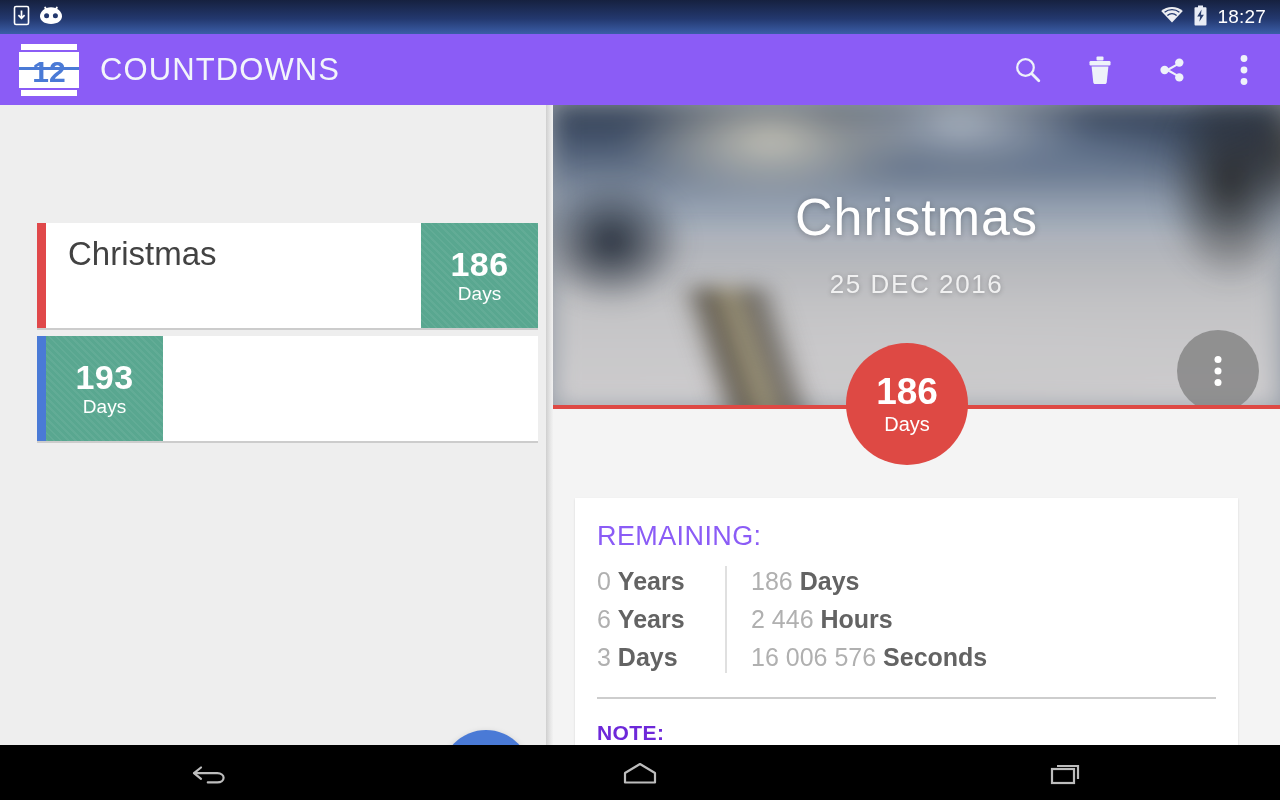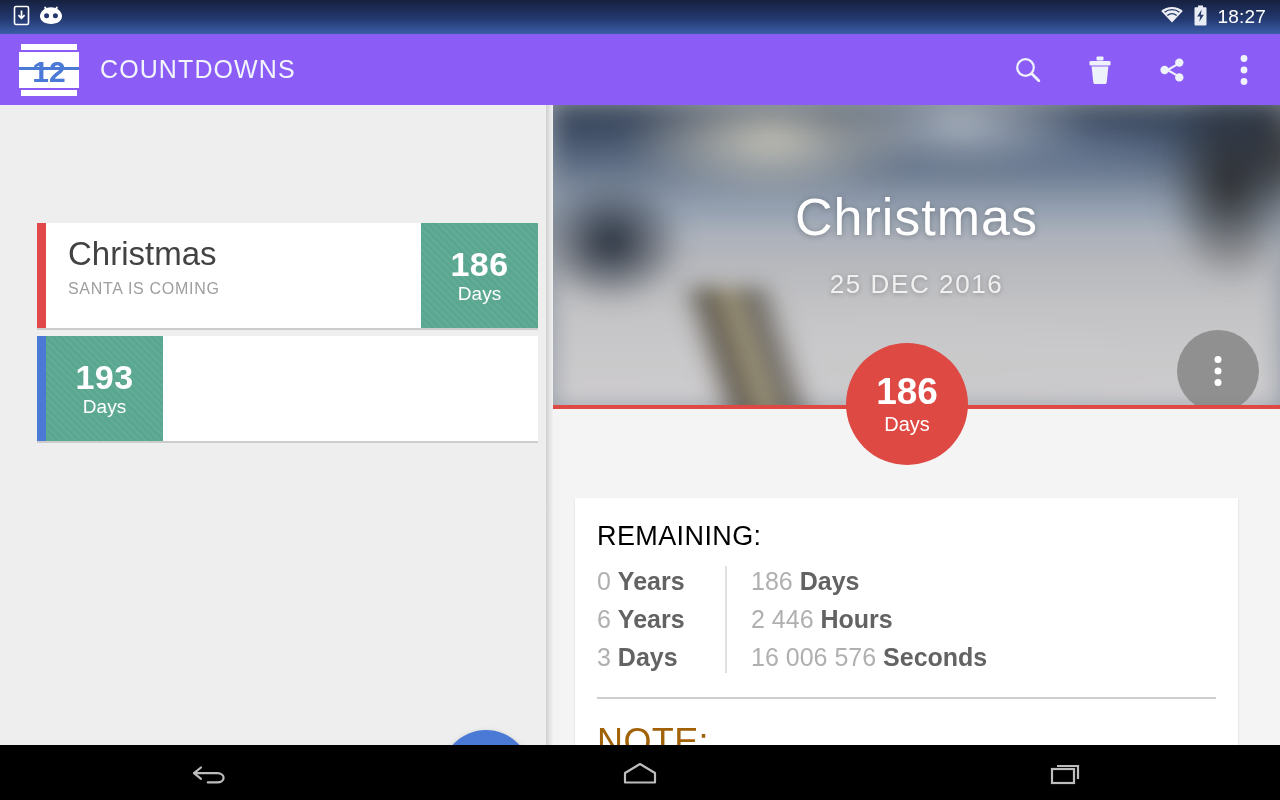--- a/index.html
+++ b/index.html
@@ -21,21 +21,21 @@
   .sb-right { margin-left: auto; display: flex; align-items: center; gap: 9px; padding-right: 14px; }
   .sb-clock { font-size: 19px; letter-spacing: .2px; color: #fff; }
 
   
   .appbar {
     position: absolute; top: 34px; left: 0; width: 1280px; height: 71px;
     background: #8b5cf6;
     display: flex; align-items: center;
   }
   .appbar-title {
-    color: #f2f5fb; font-size: 25px; letter-spacing: 1.1px; font-weight: 400;
+    color: #f2f5fb; font-size: 31px; letter-spacing: 1.1px; font-weight: 400;
     margin-left: 19px;
   }
   .app-icon { margin-left: 17px; width: 64px; height: 56px; position: relative; }
   .actions { margin-left: auto; display: flex; align-items: center; }
   .action-btn {
     width: 72px; height: 71px; display: flex; align-items: center; justify-content: center;
   }
 
   
   .list-pane {
@@ -154,33 +154,33 @@
   }
   .big-circle-num { font-size: 37px; font-weight: 700; line-height: 38px; }
   .big-circle-unit { font-size: 20px; font-weight: 400; margin-top: 2px; }
 
   .info-card {
     position: absolute; left: 22px; top: 393px; width: 663px; background: #ffffff;
     padding: 23px 0 0 0; box-shadow: 0 1px 2px rgba(0,0,0,.12);
     min-height: 247px;
   }
   .card-heading {
-    font-size: 27px; color: #000000; font-weight: 400; letter-spacing: .4px;
+    font-size: 27px; color: #8b5cf6; font-weight: 400; letter-spacing: .4px;
     padding: 0 0 0 22px;
   }
   .rem-grid { display: flex; padding: 14px 0 0 22px; }
   .rem-col { display: flex; flex-direction: column; gap: 7px; }
   .rem-col.left { width: 128px; }
   .rem-col.right { padding-left: 24px; border-left: 2px solid #e0e0e0; }
   .rem-line { font-size: 25px; line-height: 31px; white-space: nowrap; }
   .rem-num { color: #b0b0b0; font-weight: 400; }
   .rem-unit { color: #636363; font-weight: 700; }
   .note-sep { height: 2px; background: #cdcdcd; margin: 24px 22px 0 22px; }
   .note-heading {
-    font-size: 36px; color: #a16207; font-weight: 400; letter-spacing: .4px;
+    font-size: 21px; color: #6d28d9; font-weight: 700; letter-spacing: .4px;
     padding: 22px 0 0 22px;
   }
 
   
   .navbar {
     position: absolute; left: 0; bottom: 0; width: 1280px; height: 55px;
     background: #000; display: flex; align-items: center;
   }
   .nav-btn { flex: 1; display: flex; align-items: center; justify-content: center; }
 </style>
@@ -267,21 +267,20 @@
       </div>
     </div>
   </div>
 
   <div class="list-pane">
 
     <div class="cd-card c1">
       <div class="cd-accent" style="background:#e0484a"></div>
       <div class="cd-body">
         <div class="cd-title">Christmas</div>
-        <div class="cd-sub">SANTA IS COMING</div>
       </div>
       <div class="cd-badge">
         <div class="cd-badge-num">186</div>
         <div class="cd-badge-unit">Days</div>
       </div>
     </div>
 
     <div class="cd-card c2">
       <div class="cd-accent" style="background:#4a7ad6"></div>
       <div class="cd-badge">

